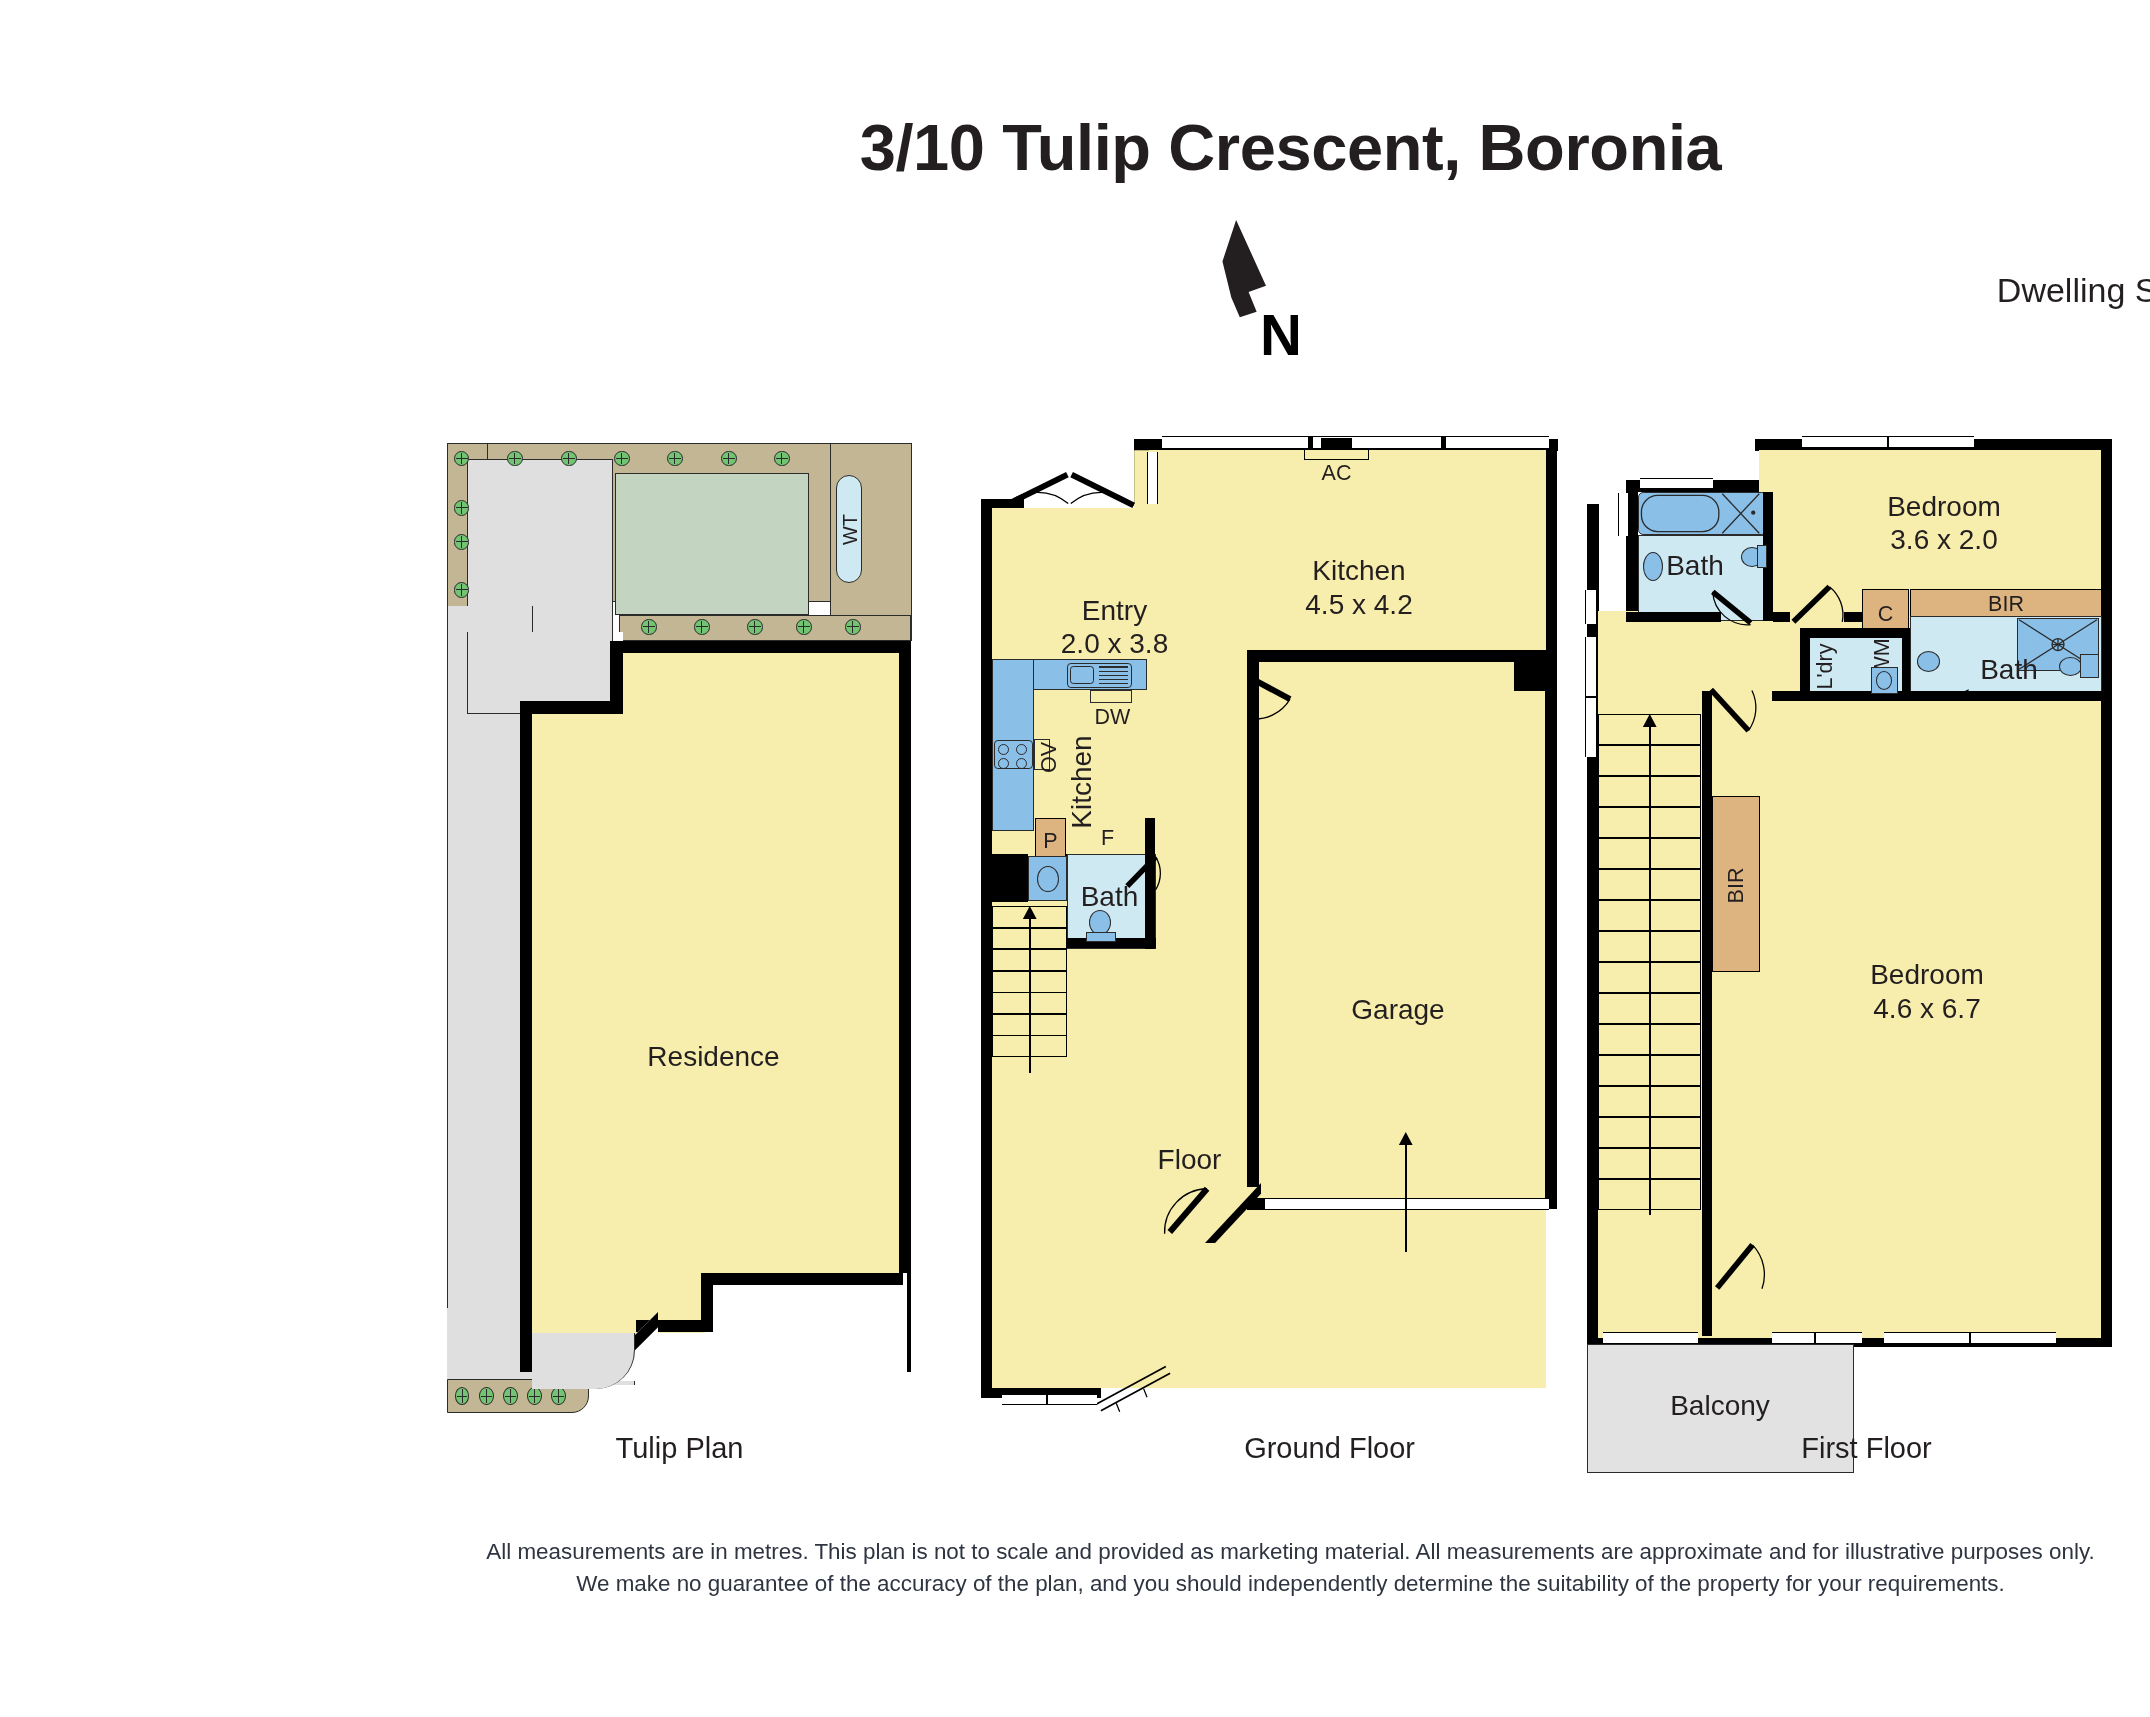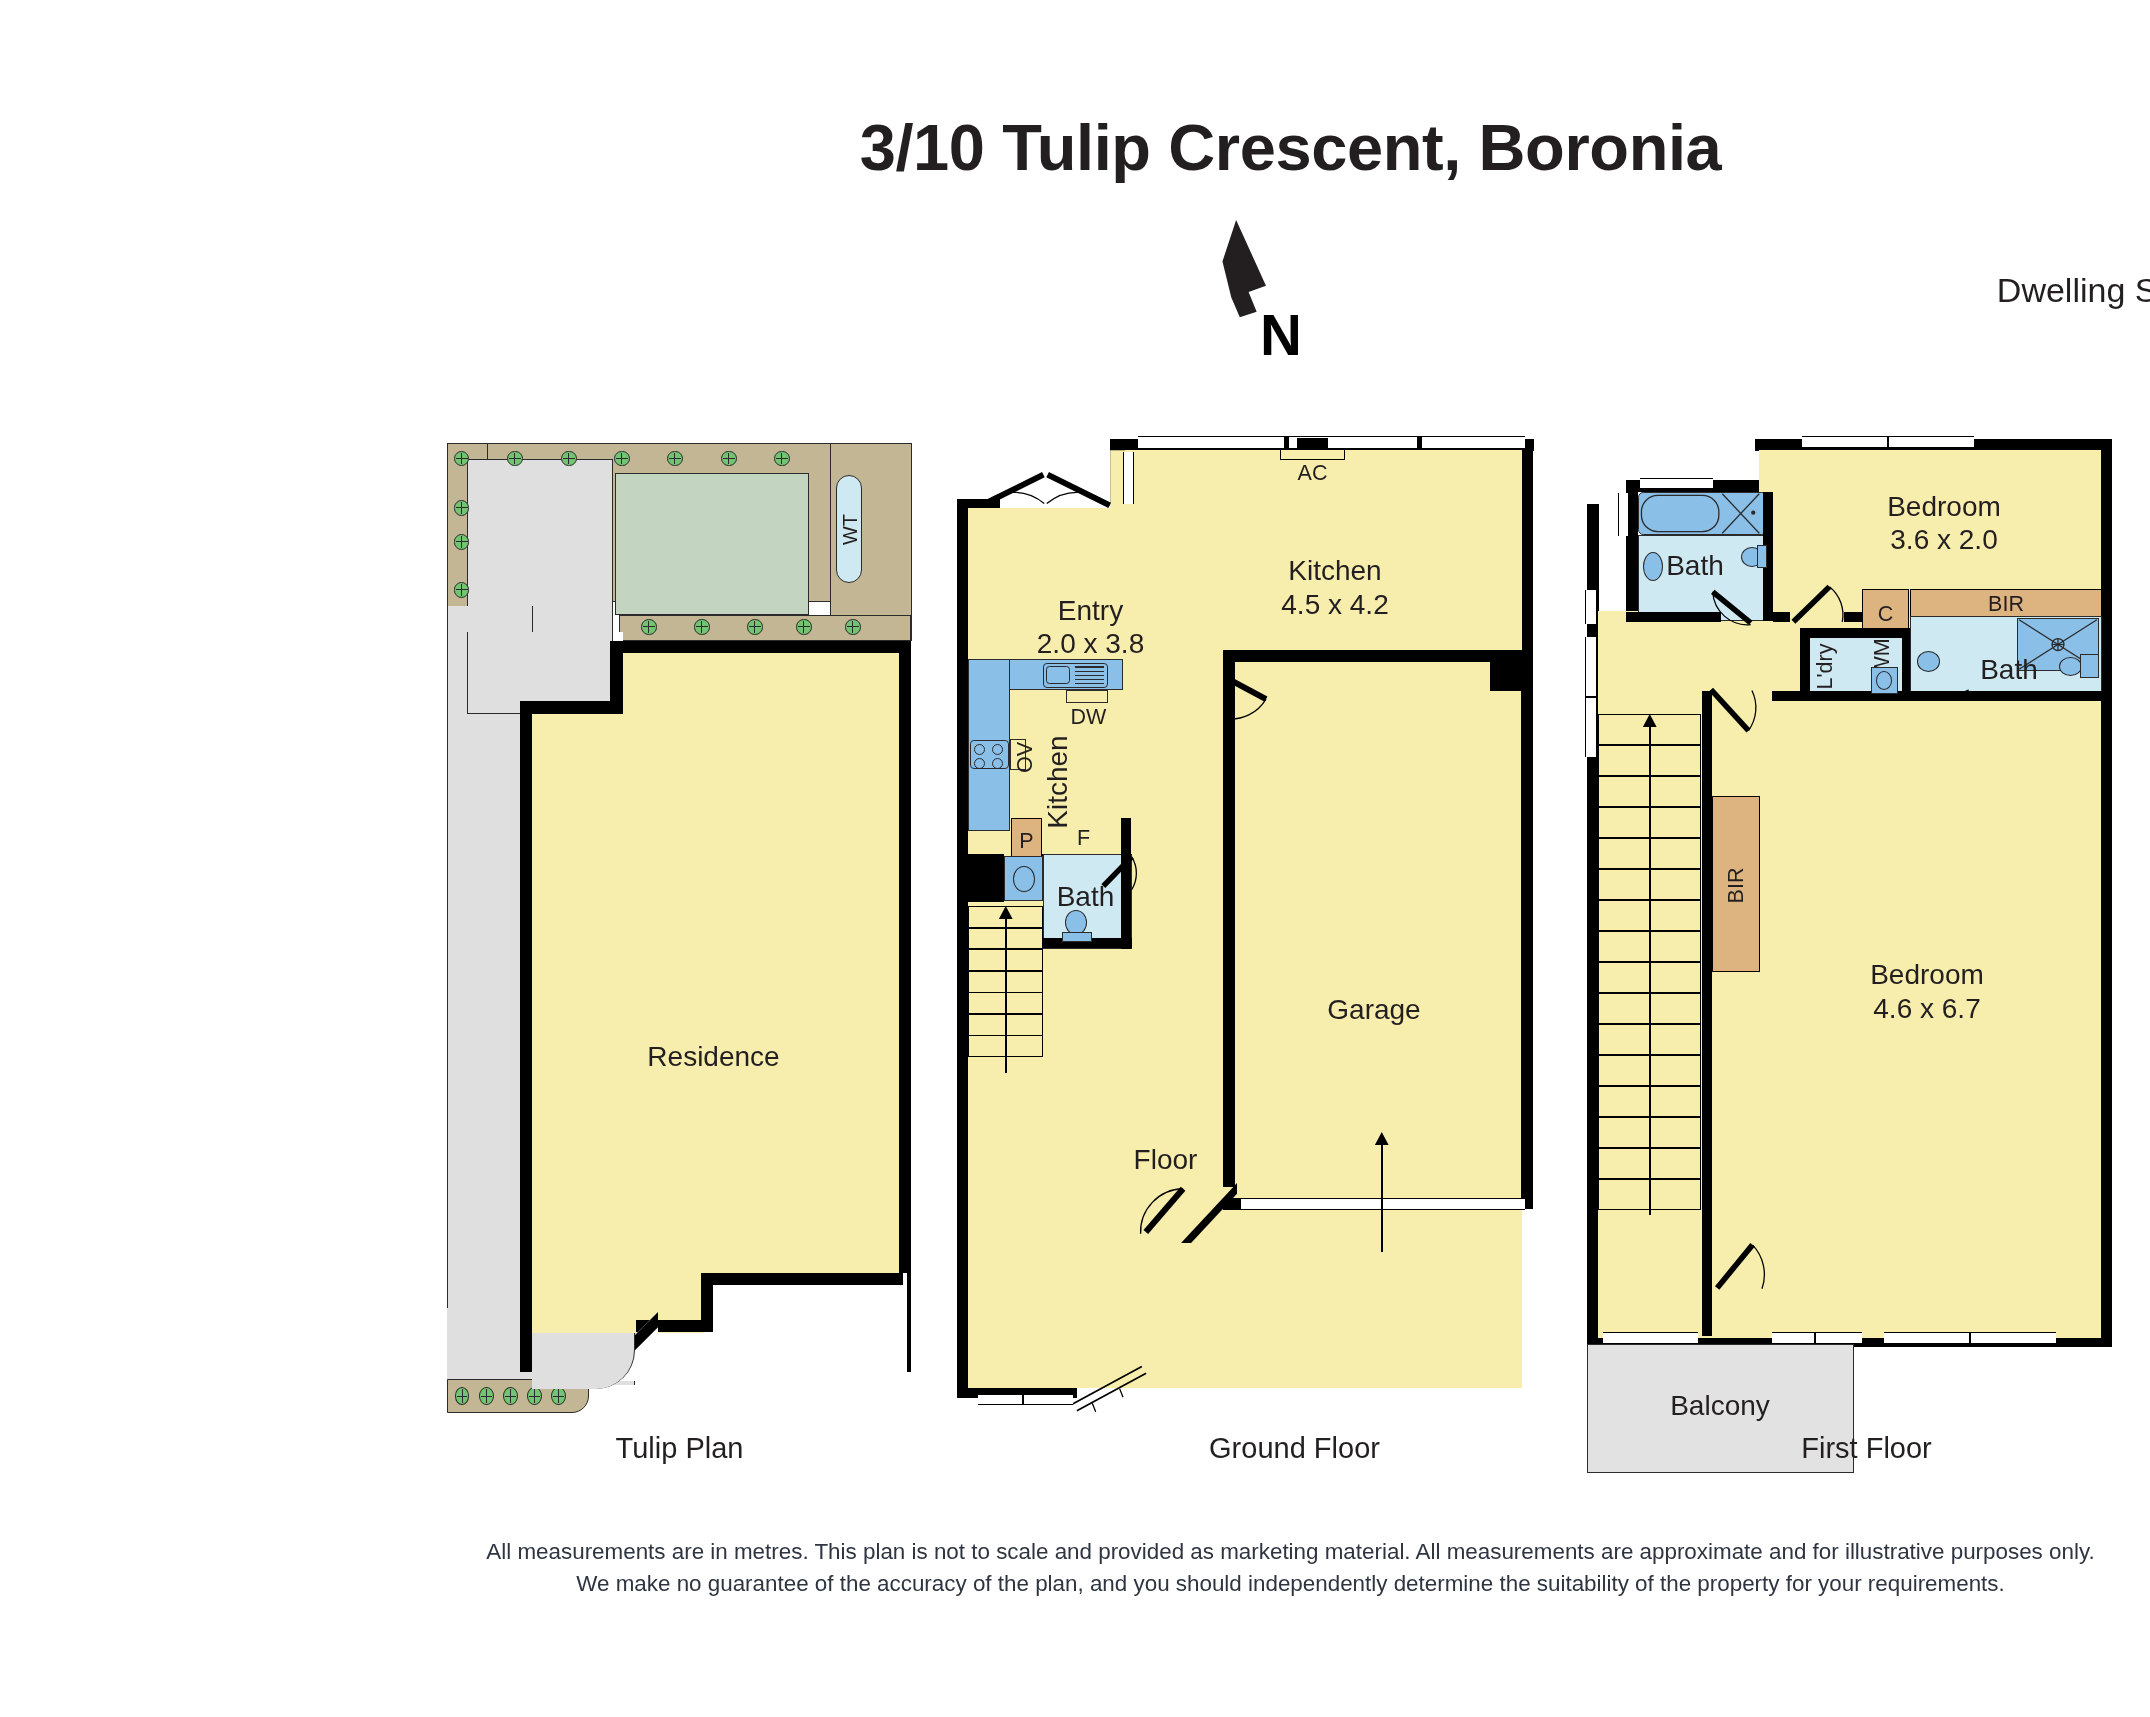--- a/index.html
+++ b/index.html
@@ -190,21 +190,21 @@
               background:#ffffff; clip-path: polygon(100% 0, 100% 100%, 0 100%);"></div>
   <div style="position:absolute; left:142px; top:869px; width:69px; height:69px;
               background:#000; clip-path: polygon(100% 0, 100% 22%, 22% 100%, 0 100%);"></div>
 
   <div style="position:absolute; left:85px; top:890px; width:103px; height:56px;
               background:#DFDFDF; border-right:1.3px solid #2b2b2b; border-bottom-right-radius:39px;"></div>
 
   <span class="label rm-name" style="left:159px; top:598px; width:215px;">Residence</span>
 </div>
 
-<div class="plan" id="ground-floor" style="left:957px; top:439px; width:524px; height:968px;">
+<div class="plan" id="ground-floor" style="left:981px; top:439px; width:524px; height:968px;">
 
   <div class="wall" style="left:168px; top:0px;    width:409px; height:12px;"></div>
   <div class="wall" style="left:564px; top:0px;   width:12px;  height:615px;"></div>
   <div class="wall" style="left:0px;  top:60px;   width:12px;  height:899px;"></div>
   <div class="wall" style="left:0px;  top:947px;  width:120px; height:12px;"></div>
   <div class="wall" style="left:0px; top:60px;  width:43px; height:12px;"></div>
   <div class="wall" style="left:153px; top:0px;  width:18px;  height:65px;"></div>
 
   <div class="floor" style="left:11.2px; top:11.2px; width:554px; height:938px; clip-path:
        polygon(
@@ -512,20 +512,20 @@
   <div class="window" style="left:185px; top:893px; width:90px; height:12px;"></div>
   <div class="winmid" style="left:227px; top:893px; width:1.7px; height:12px;"></div>
   <div class="window" style="left:297px; top:893px; width:172px; height:12px;"></div>
   <div class="winmid" style="left:382px; top:893px; width:1.7px; height:12px;"></div>
 
   <div class="balcony" style="left:0px; top:905px; width:267px; height:129px;"></div>
   <span class="label rm-name" style="left:60px; top:951px; width:146px;">Balcony</span>
 </div>
 
 <div class="caption" style="left:559px; top:1432px; width:241px;">Tulip Plan</div>
-<div class="caption" style="left:1174px; top:1432px; width:241px;">Ground Floor</div>
+<div class="caption" style="left:1174px; top:1432px; width:241px;text-align:right;">Ground Floor</div>
 <div class="caption" style="left:1746px; top:1432px; width:241px;">First Floor</div>
 
 <div id="disclaimer">
   <div>All measurements are in metres. This plan is not to scale and provided as marketing material. All measurements are approximate and for illustrative purposes only.</div>
   <div>We make no guarantee of the accuracy of the plan, and you should independently determine the suitability of the property for your requirements.</div>
 </div>
 
 
 </body></html>

